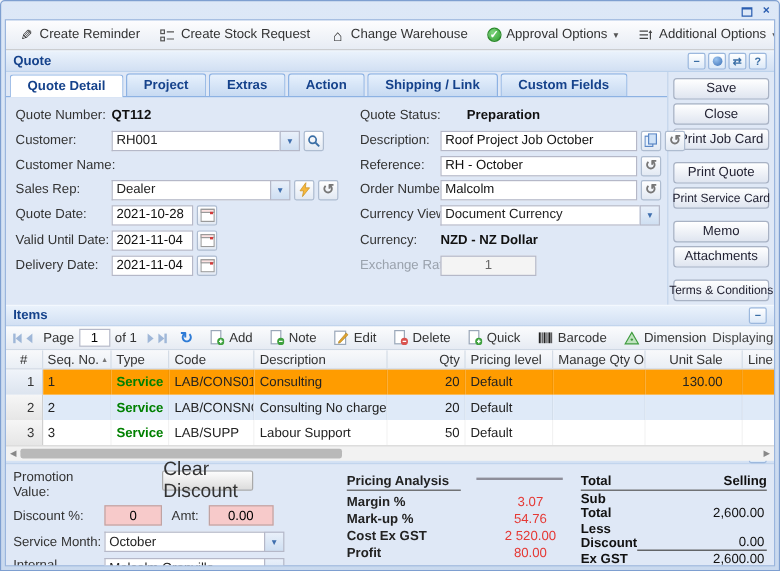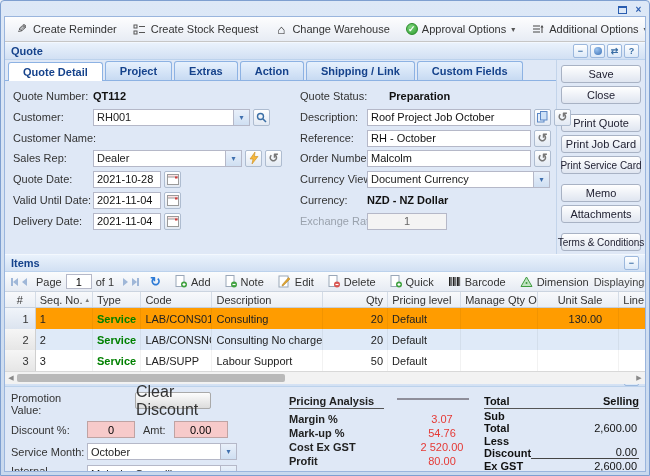--- a/index.html
+++ b/index.html
@@ -357,22 +357,22 @@
             </div>
           <div class="frow" style="left:362px; top:131px;">
             <span class="tinput dis-input" style="width:80px;">1</span>
           </div>
         </div>
       </div>
 
       <div class="sidecol">
         <div class="sbtn">Save</div>
         <div class="sbtn">Close</div>
+        <div class="sbtn">Print Job Card</div>
         <div class="sbtn gap8">Print Quote</div>
-        <div class="sbtn">Print Job Card</div>
         <div class="sbtn small">Print Service Card</div>
         <div class="sbtn gap8">Memo</div>
         <div class="sbtn">Attachments</div>
         <div class="sbtn small gap8">Terms &amp; Conditions</div>
       </div>
     </div>
 
     <div class="phead">
       <span>Items</span>
       <span class="sp"></span>

